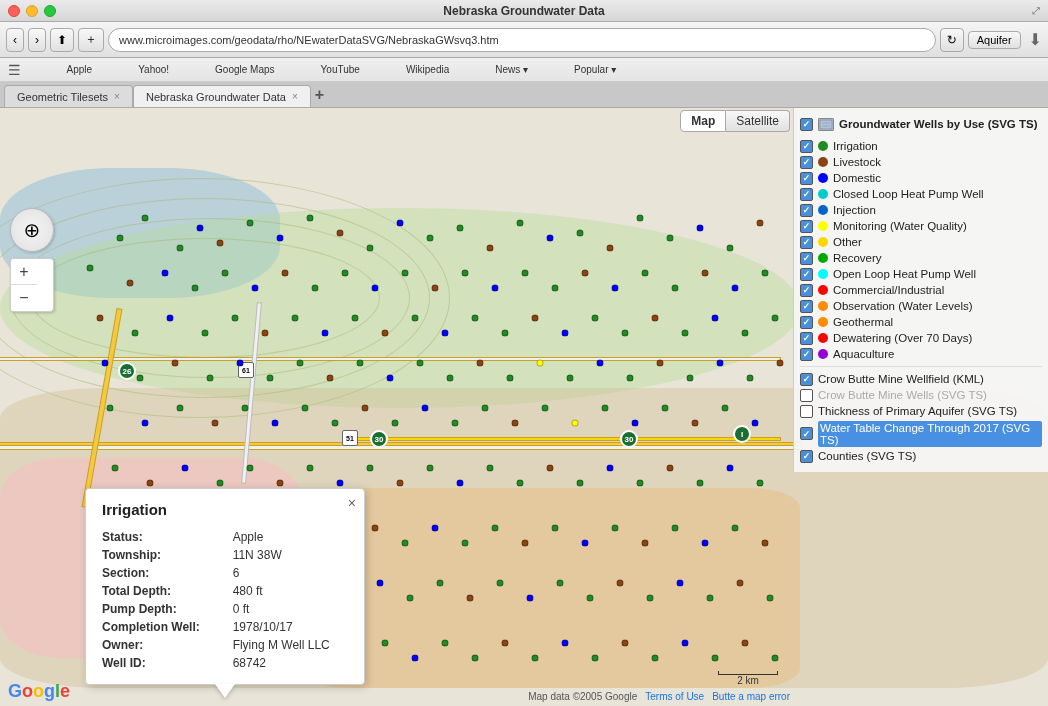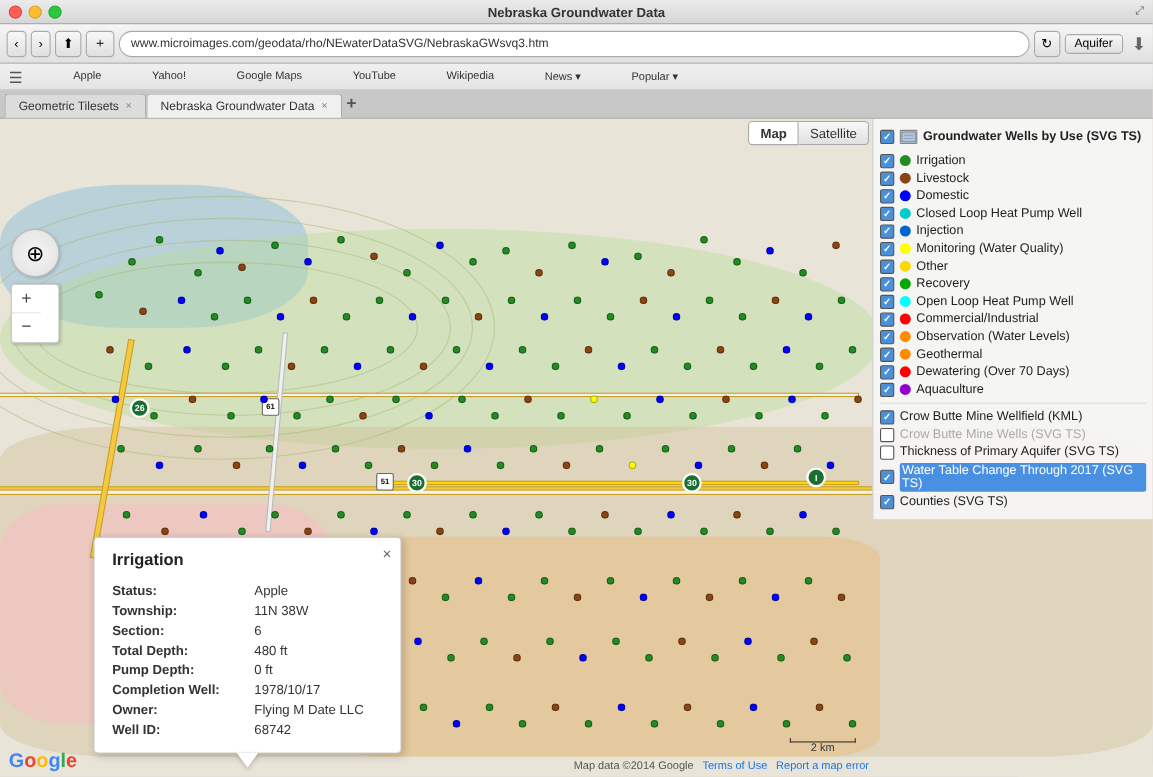--- a/index.html
+++ b/index.html
@@ -585,21 +585,21 @@
           <tr>
             <td>Pump Depth:</td>
             <td>0 ft</td>
           </tr>
           <tr>
             <td>Completion Well:</td>
             <td>1978/10/17</td>
           </tr>
           <tr>
             <td>Owner:</td>
-            <td>Flying M Date LLC</td>
+            <td>Flying M Well LLC</td>
           </tr>
           <tr>
             <td>Well ID:</td>
             <td>68742</td>
           </tr>
         </tbody>
     </table>
     <div class="popup-arrow"></div>
   </div>
 
@@ -713,21 +713,21 @@
   </div>
       </div>
   </div>
 
   <div id="scale-bar">
     <div class="scale-line"></div>
     <span>2 km</span>
   </div>
 
   <div id="map-footer">
-    <span>Map data ©2014 Google</span>
+    <span>Map data ©2005 Google</span>
     <a href="#">Terms of Use</a>
-    <a href="#">Report a map error</a>
+    <a href="#">Butte a map error</a>
   </div>
 
   <div id="google-logo">
     <span>G</span><span>o</span><span>o</span><span>g</span><span>l</span><span>e</span>
   </div>
 </div>
 
 </body></html>

